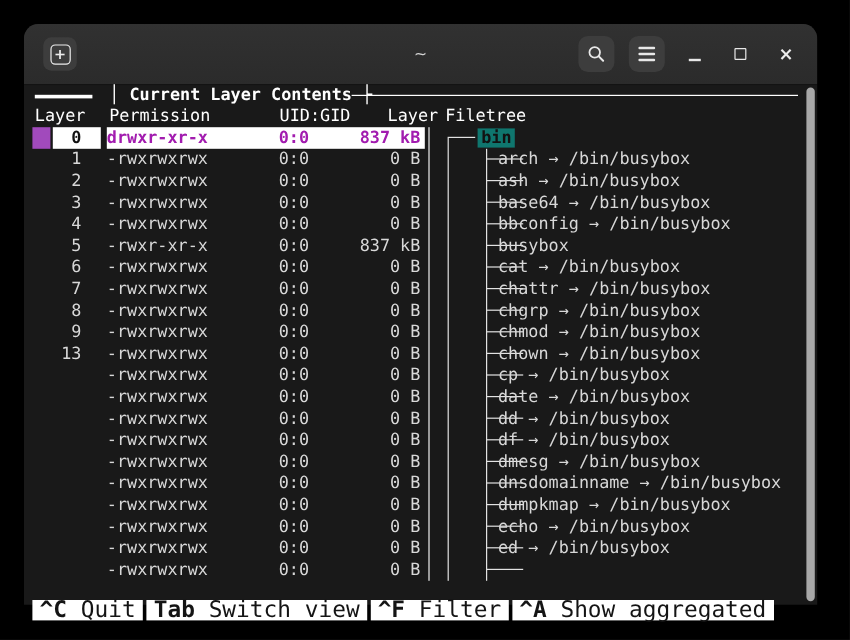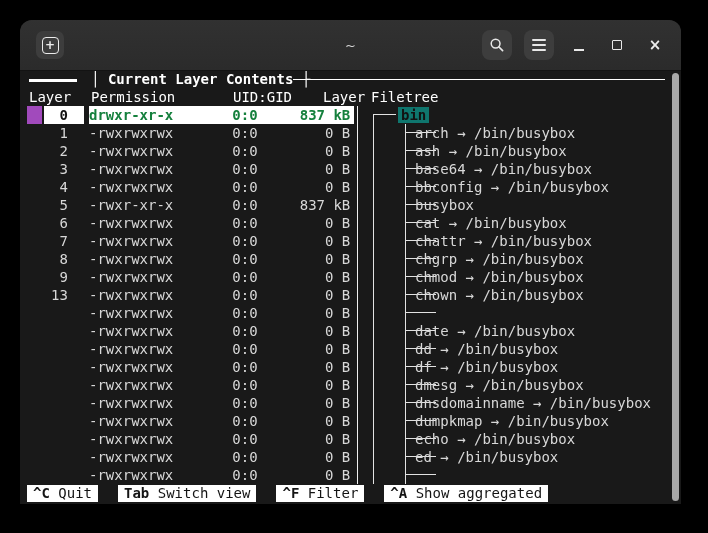--- a/index.html
+++ b/index.html
@@ -52,31 +52,31 @@
   .rows{position:relative}
   .v-sep{position:absolute;left:330px;top:0;bottom:0;width:1px;background:#f0f0f0}
   .trunk-a{position:absolute;left:346px;top:9px;bottom:0;width:1px;background:#e2e2e2}
   .trunk-b{position:absolute;left:378px;top:18px;bottom:0;width:1px;background:#e2e2e2}
   .row{position:relative;height:18px;white-space:pre;cursor:default}
   .gutter{position:absolute;left:0;top:0;width:15px;height:18px}
   .row.sel .gutter{background:var(--accent,#a14abc)}
   .layer{position:absolute;left:17px;top:0;width:40px;height:18px;box-sizing:border-box;padding-left:7px}
   .row.sel .layer{background:#fff;color:#121212;font-weight:bold}
   .attrs{position:absolute;left:62px;top:0;height:18px}
-  .row.sel .attrs{background:#fff;color:#15803d;font-weight:bold;padding-right:4px}
+  .row.sel .attrs{background:#fff;color:#a21caf;font-weight:bold;padding-right:4px}
   .branch{position:absolute;top:8px;height:1px;background:#e2e2e2}
   .row.root .branch{left:346px;width:23px}
   .row.child .branch{left:378px;width:31px}
   .tree{position:absolute;top:0;height:18px}
   .row.root .tree{left:371px}
   .row.child .tree{left:388px}
   .row.sel .t-name{background:#0f766e;color:#121212;font-weight:bold;padding:0 3px}
 
   
-  .statusbar{display:flex;gap:20px;height:17px;margin-top:1px;line-height:17px;font-size:14px}
+  .statusbar{display:flex;gap:3px;height:17px;margin-top:16px;line-height:17px;font-size:19px}
   .sitem{background:#fff;color:#141414;padding:0 6px;white-space:pre;cursor:pointer}
   .sitem .k{font-weight:bold}
   .sitem.active{background:var(--accent,#a14abc);color:#eadcf3}
   .sitem.active .k{color:#fff}
 
   
   .scrollbar{position:absolute;right:2px;top:53px;width:7px;height:428px;
              background:#a8a8a8;border-radius:4px}
 </style>
 </head>
@@ -214,20 +214,21 @@
     <span class="layer">13</span>
     <span class="attrs">-rwxrwxrwx       0:0        0 B</span>
     <span class="branch"></span>
     <span class="tree"><span class="t-name">chown</span><span class="t-link"> → /bin/busybox</span></span>
   </div>
         <div class="row child">
     <span class="gutter"></span>
     <span class="layer"></span>
     <span class="attrs">-rwxrwxrwx       0:0        0 B</span>
     <span class="branch"></span>
+    <span class="tree"><span class="t-name">cp</span><span class="t-link"> → /bin/busybox</span></span>
   </div>
         <div class="row child">
     <span class="gutter"></span>
     <span class="layer"></span>
     <span class="attrs">-rwxrwxrwx       0:0        0 B</span>
     <span class="branch"></span>
     <span class="tree"><span class="t-name">date</span><span class="t-link"> → /bin/busybox</span></span>
   </div>
         <div class="row child">
     <span class="gutter"></span>

